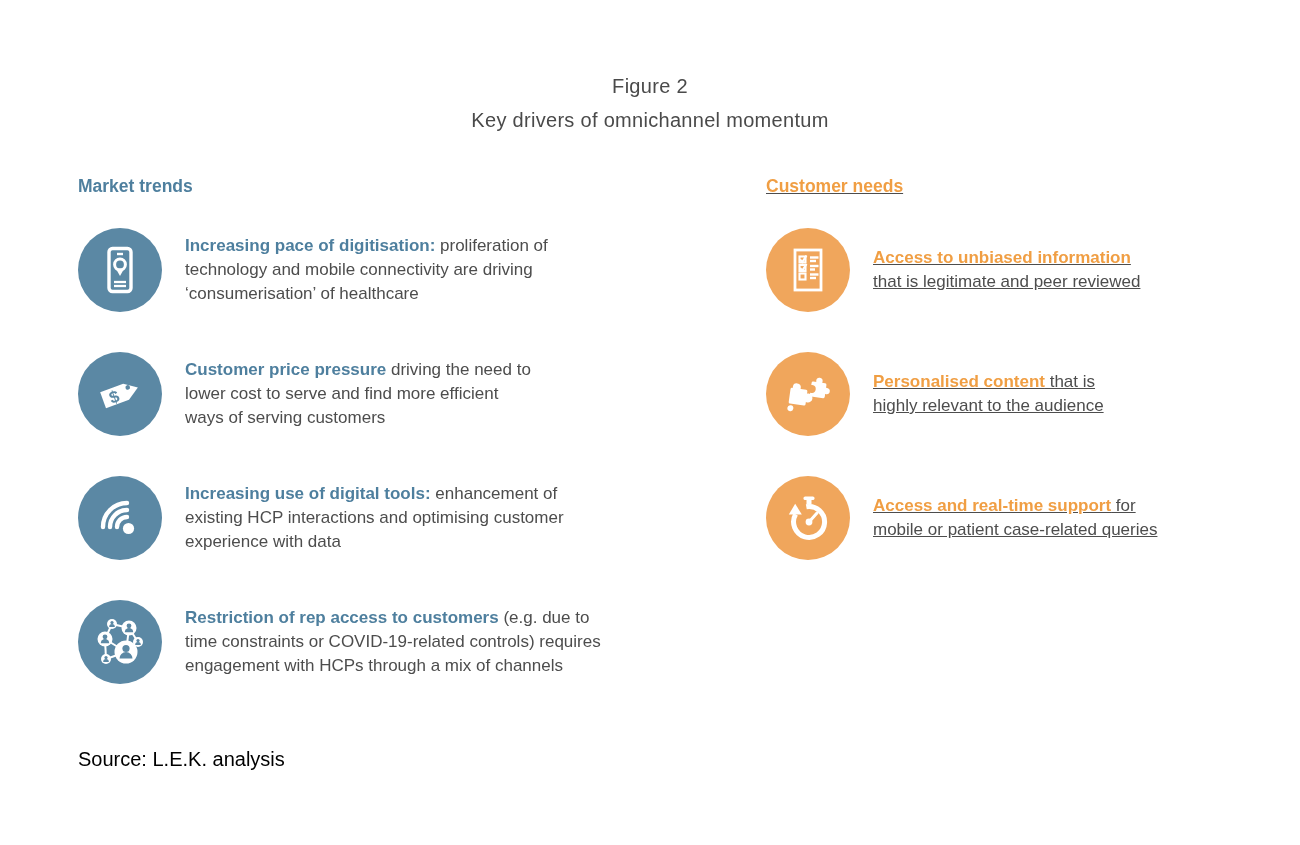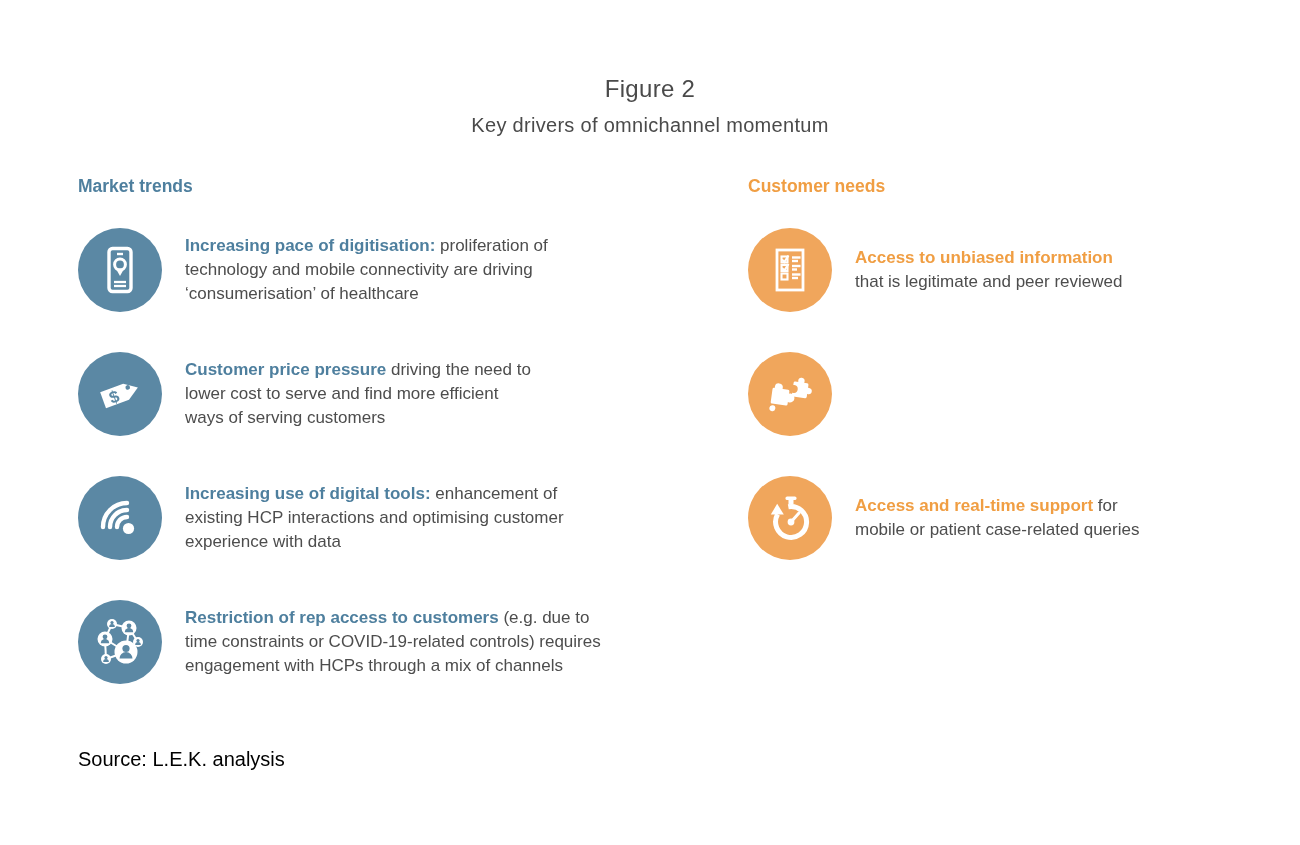--- a/index.html
+++ b/index.html
@@ -1,25 +1,25 @@
 <!DOCTYPE html>
 <html style="--blue-text: #4e7f9e; --blue-badge: #5b88a4; --orange-text: #f09e43; --orange-badge: #f0a65c; --body: #4d4d4d; --title: #4a4a4a;"><head>
 <meta charset="utf-8">
 <style>
   html,body{margin:0;padding:0;background:#ffffff;}
   .page{
     position:relative;width:1300px;height:845px;background:#ffffff;overflow:hidden;
     font-family:"Liberation Sans", sans-serif;color:var(--body,#4d4d4d);
   }
   .title-block{position:absolute;top:75px;left:0;width:100%;text-align:center;}
-  .fig-label{font-size:24px;color:var(--title,#4a4a4a);letter-spacing:.3px;}
+  .fig-label{font-size:20px;color:var(--title,#4a4a4a);letter-spacing:.3px;}
   .fig-title{font-size:20px;color:var(--title,#4a4a4a);margin-top:11px;letter-spacing:.3px;}
   .col{position:absolute;top:176px;}
   .col-left{left:78px;width:585px;}
-  .col-right{left:748px;width:500px;}
+  .col-right{left:766px;width:500px;text-decoration:underline;}
   .col-header{font-size:17.5px;font-weight:bold;margin-bottom:30px;height:22px;}
   .col-left .col-header{color:var(--blue-text,#4e7f9e);}
   .col-right .col-header{color:var(--orange-text,#f09e43);}
   .row{display:flex;align-items:center;margin-bottom:40px;}
   .badge{width:84px;height:84px;border-radius:50%;flex:0 0 84px;display:flex;align-items:center;justify-content:center;}
   .col-left .badge{background:var(--blue-badge,#5b88a4);color:var(--blue-badge,#5b88a4);}
   .col-right .badge{background:var(--orange-badge,#f0a65c);color:var(--orange-badge,#f0a65c);}
   .badge svg{width:50px;height:50px;display:block;}
   .txt{margin-left:23px;font-size:17px;line-height:24px;white-space:pre-line;}
   .lead{font-weight:bold;}
@@ -161,20 +161,22 @@
             <circle cx="13" cy="20" r="4" fill="#fff"></circle>
             <circle cx="25.5" cy="29" r="4.5" fill="#fff"></circle>
             <circle cx="9.5" cy="41.5" r="3" fill="#fff"></circle>
             <rect x="27" y="12" width="15" height="15" rx="1.5" fill="#fff"></rect>
             <circle cx="28" cy="19.5" r="4" fill="currentColor"></circle>
             <circle cx="34.5" cy="10.5" r="3.2" fill="#fff"></circle>
             <circle cx="43" cy="19.5" r="3.2" fill="#fff"></circle>
           </g>
         </svg>
       </div>
+      <div class="txt"><span class="lead">Personalised content</span><span class="rest"> that is
+highly relevant to the audience</span></div>
     </div>
 
     <div class="row">
       <div class="badge">
         <svg viewBox="0 0 50 50">
           <rect x="20.5" y="3.5" width="11" height="3.6" rx="1.6" fill="#fff"></rect>
           <rect x="23.5" y="6.5" width="5" height="5" fill="#fff"></rect>
           <path d="M12.6 21.3 A15.5 15.5 0 1 0 23.3 13.7" fill="none" stroke="#fff" stroke-width="5"></path>
           <path d="M5.8 21.5 L18.8 21.5 L12.2 10.8 Z" fill="#fff"></path>
           <line x1="26" y1="29" x2="34" y2="20" stroke="#fff" stroke-width="3" stroke-linecap="round"></line>

